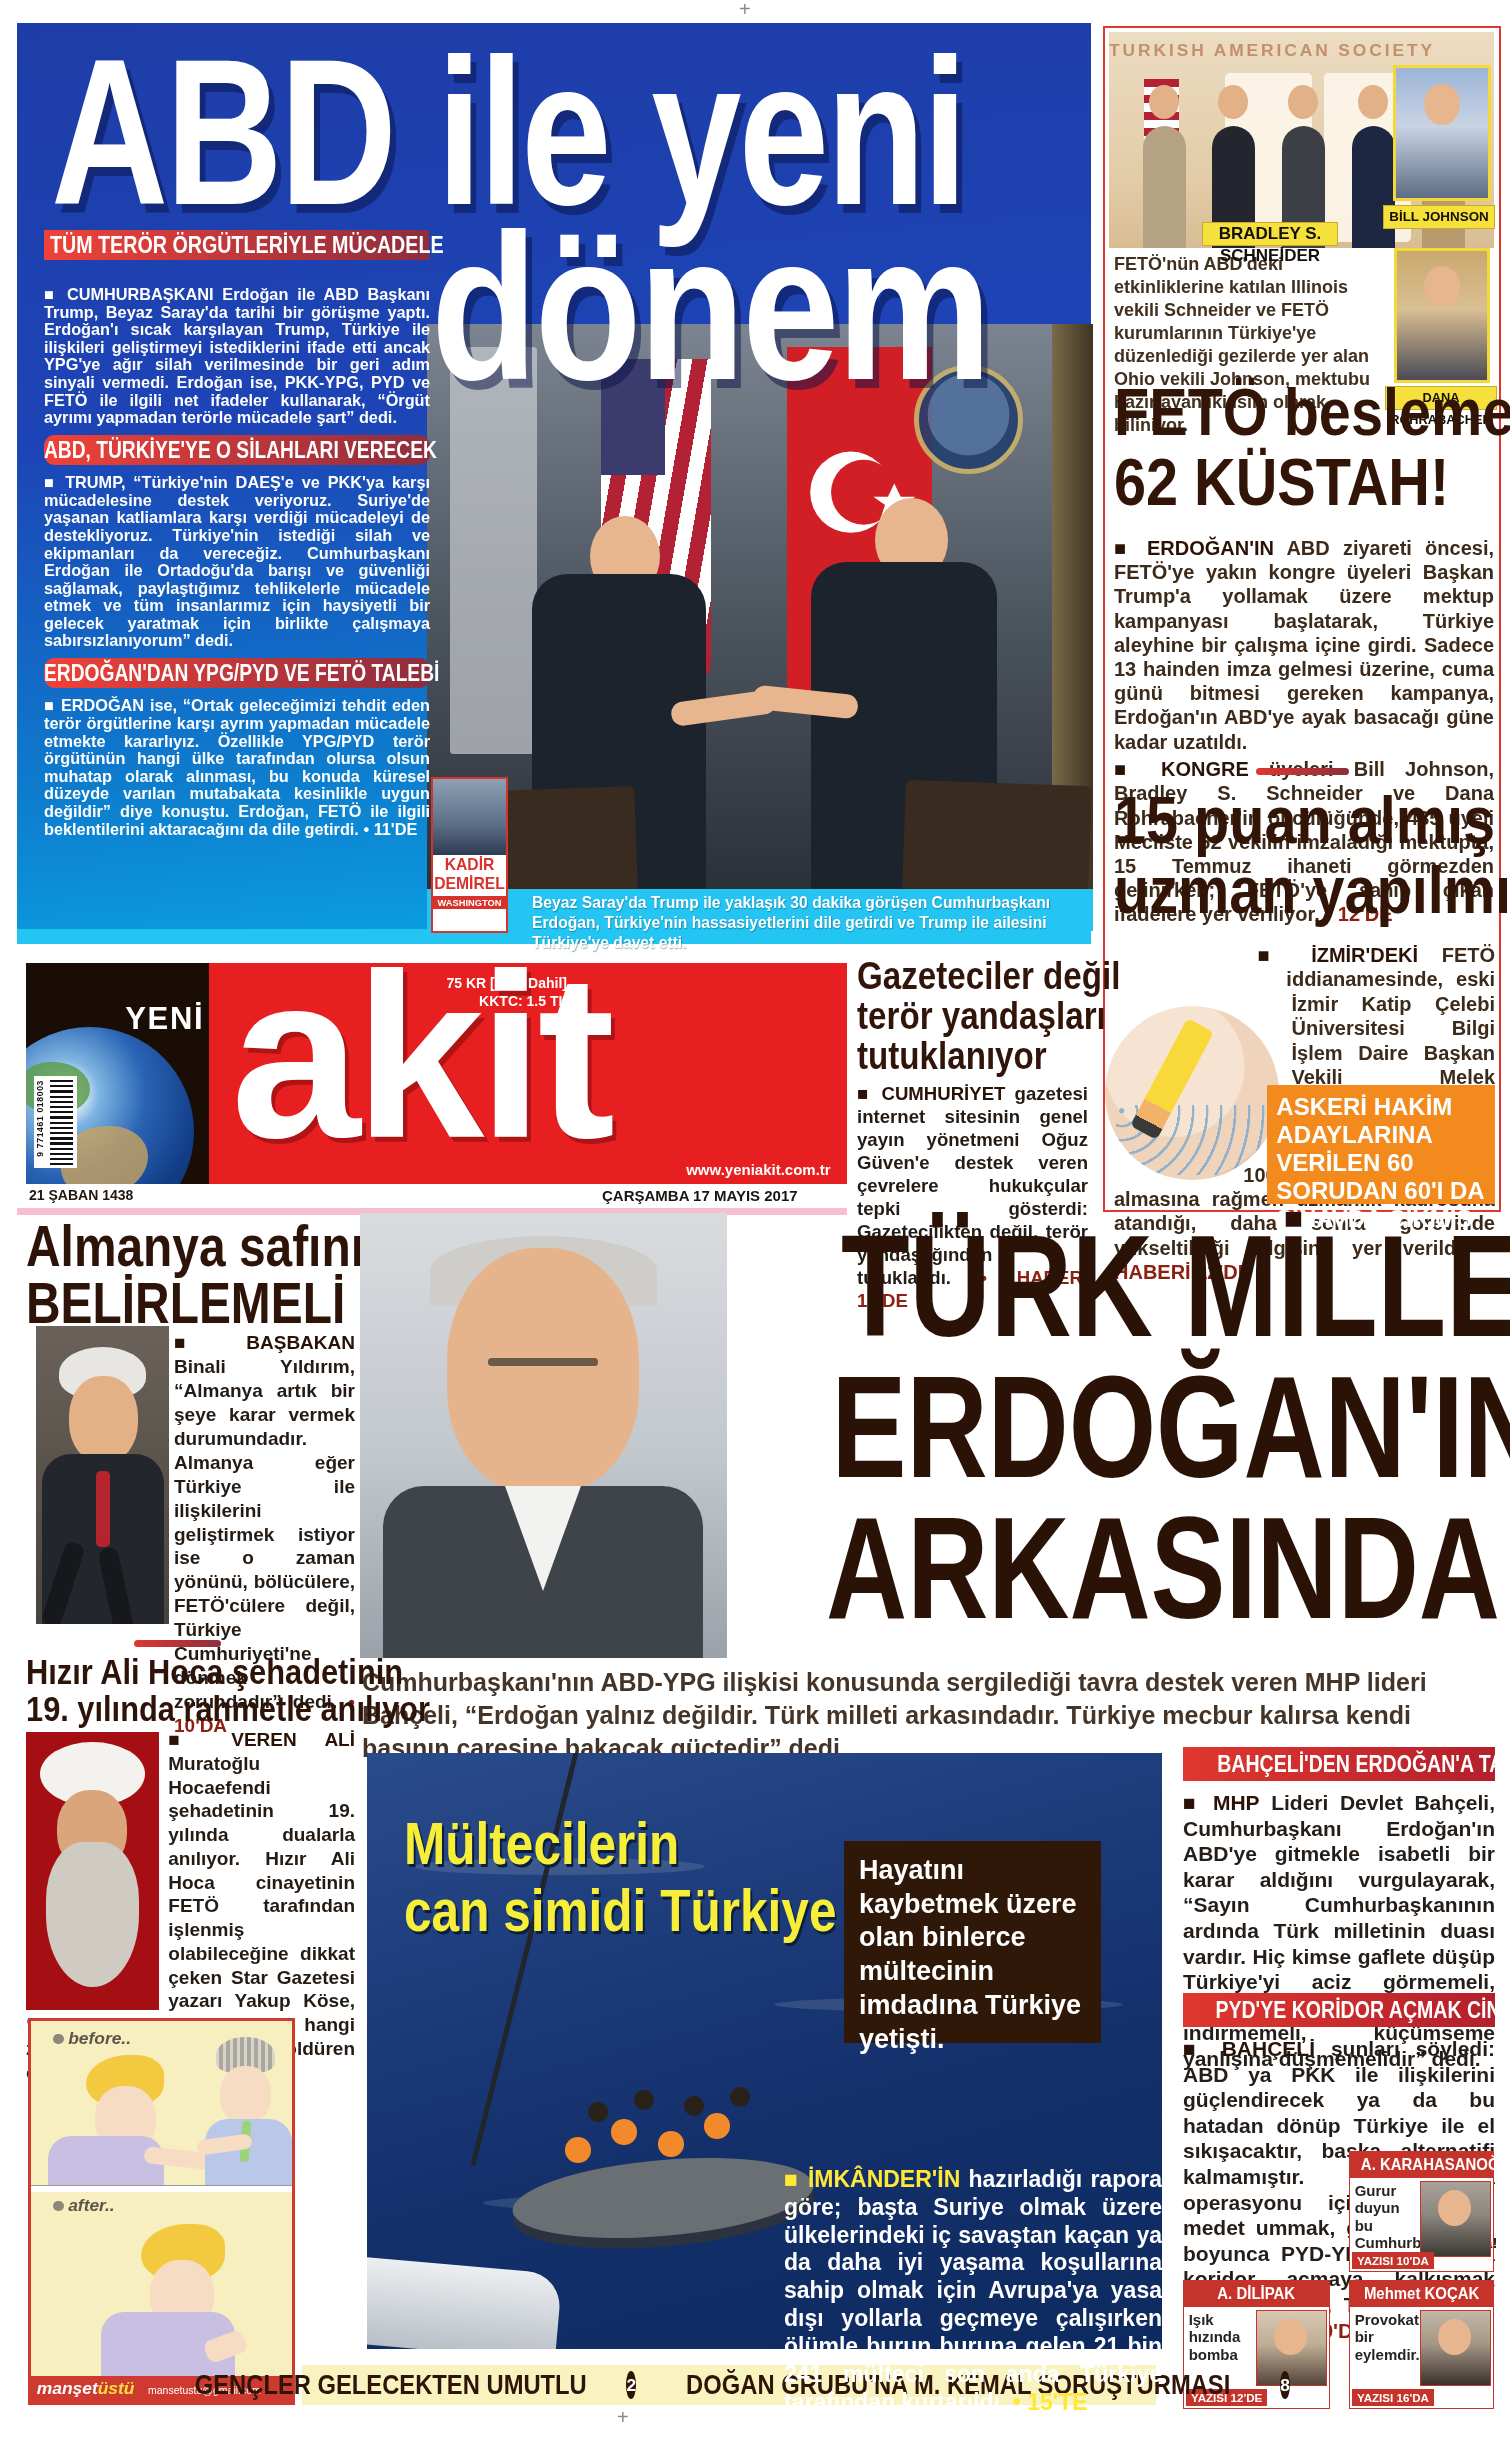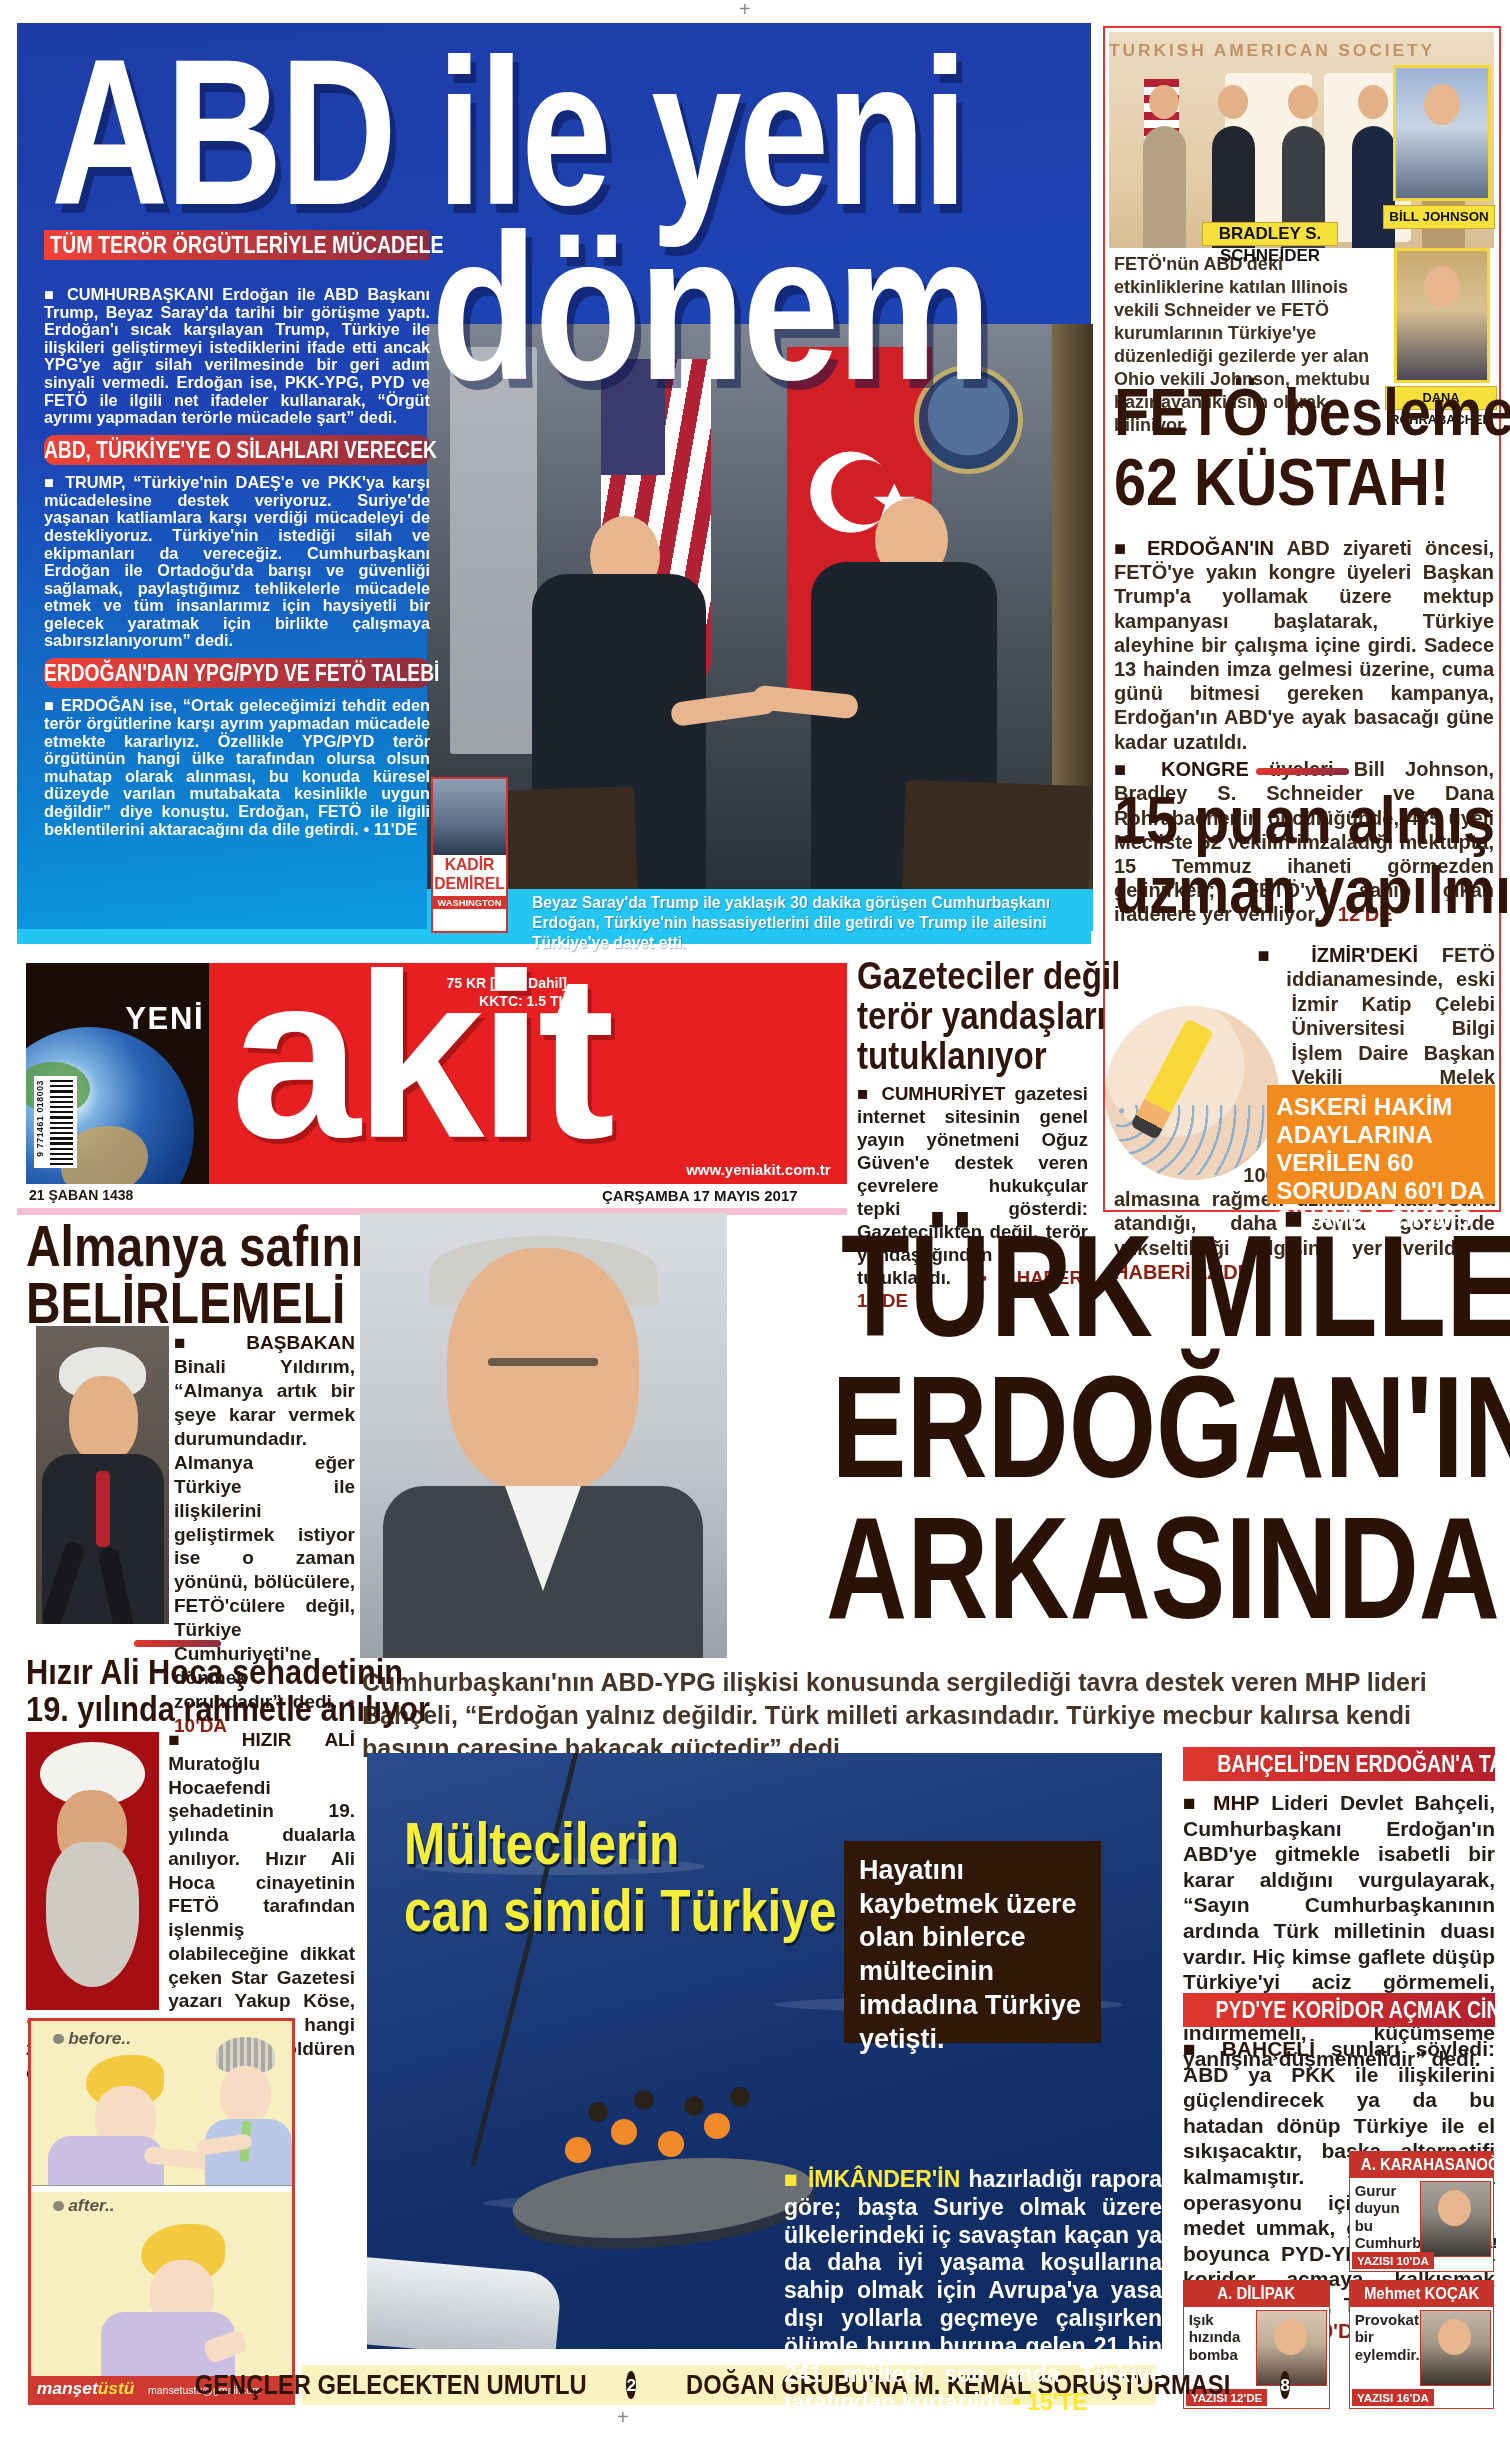--- a/index.html
+++ b/index.html
@@ -414,21 +414,21 @@
   <div class="abs hiz-h">
     <div><span class="cond">Hızır Ali Hoca şehadetinin</span></div>
     <div><span class="cond">19. yılında rahmetle anılıyor</span></div>
   </div>
   <div class="abs hiz-wrap">
     <div class="hiz-photo">
       <div class="turban"></div>
       <div class="hiz-face"></div>
       <div class="beard"></div>
     </div>
-    <span class="lead-word">■ HIZIR ALİ</span><span> Muratoğlu Hocaefendi şehadetinin 19. yılında dualarla anılıyor. Hızır Ali Hoca cinayetinin FETÖ tarafından işlenmiş olabileceğine dikkat çeken Star Gazetesi yazarı Yakup Köse, “Bayram Hoca'yı öldüren hangi zihniyetse Hızır Hoca'yı da öldüren o zihniyettir” dedi. </span><span class="pageref">• 8'DE</span>
+    <span class="lead-word">■ VEREN ALİ</span><span> Muratoğlu Hocaefendi şehadetinin 19. yılında dualarla anılıyor. Hızır Ali Hoca cinayetinin FETÖ tarafından işlenmiş olabileceğine dikkat çeken Star Gazetesi yazarı Yakup Köse, “Bayram Hoca'yı öldüren hangi zihniyetse Hızır Hoca'yı da öldüren o zihniyettir” dedi. </span><span class="pageref">• 8'DE</span>
   </div>
 
   <div class="abs sea-photo">
     <div class="wave w1"></div>
     <div class="wave w2"></div>
     <div class="wave w3"></div>
     <div class="rope"></div>
     <div class="dinghy"></div>
     <div class="vest" style="left:198px;top:384px;"></div>
     <div class="vest" style="left:244px;top:366px;"></div>

